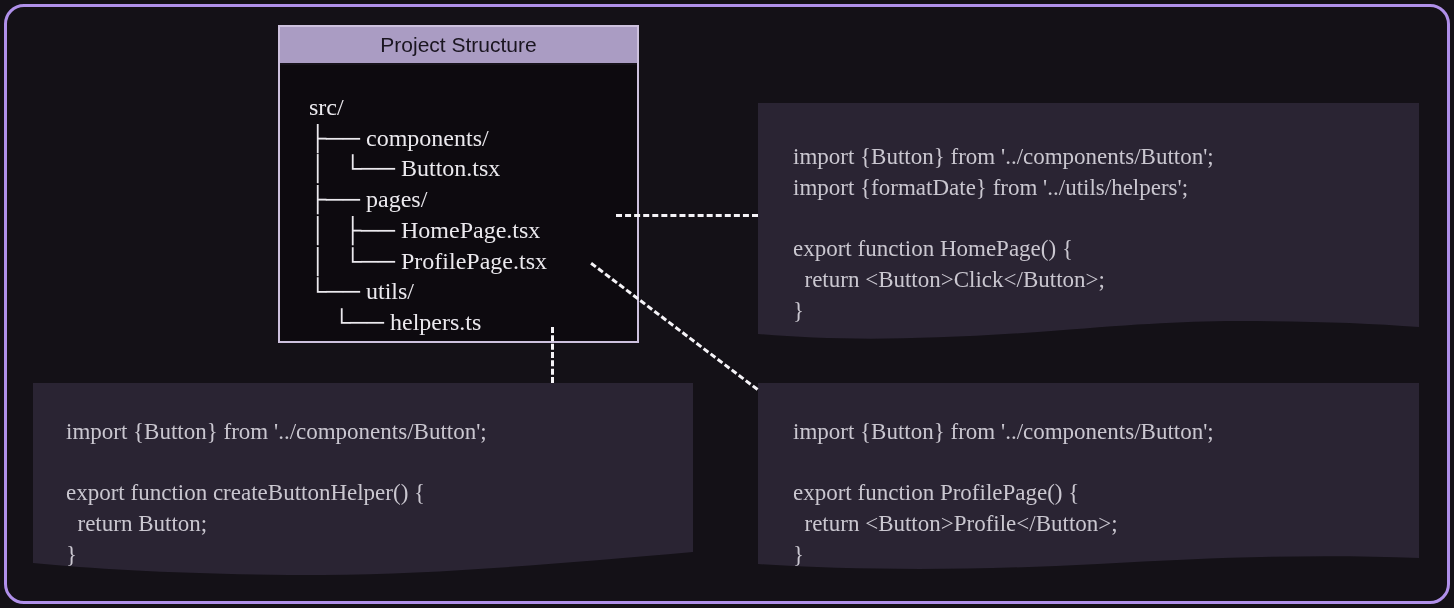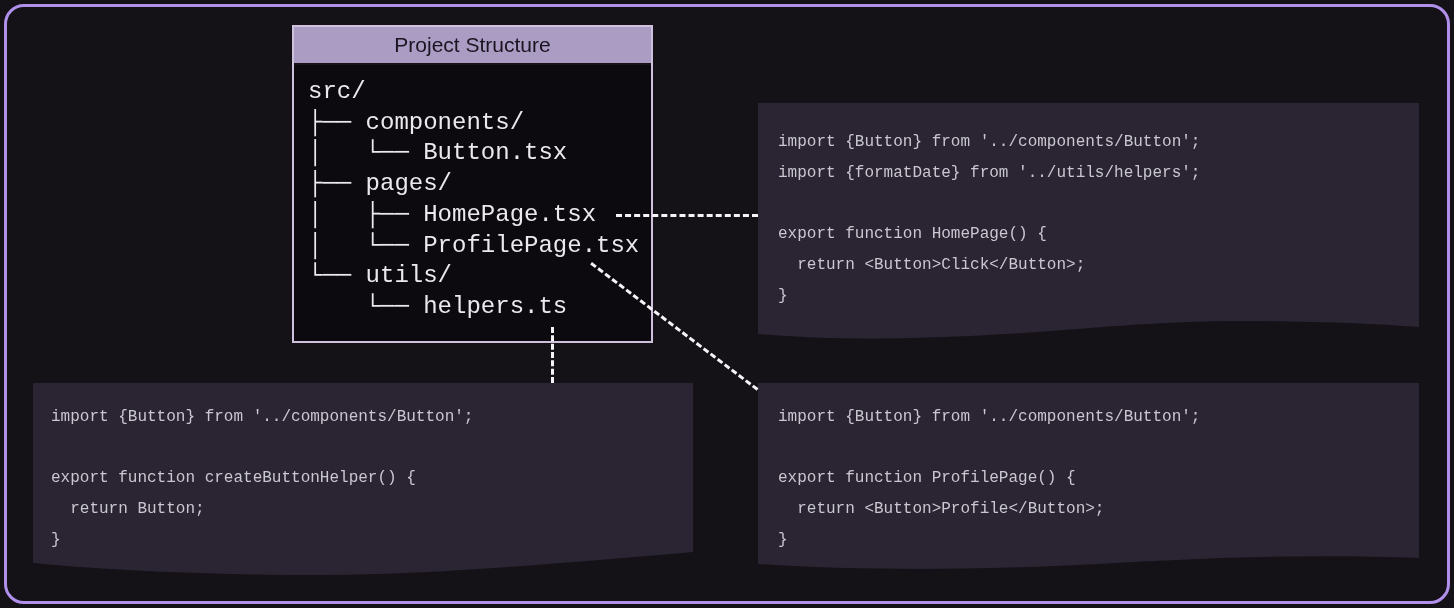--- a/index.html
+++ b/index.html
@@ -31,56 +31,56 @@
     text-align: center;
     color: #b190ee;
     font-weight: bold;
     font-size: 25px;
     line-height: 29px;
     font-family: "Liberation Sans", sans-serif;
   }
   
   .tree-box {
     position: absolute;
-    left: 292px; top: 25px;
+    left: 278px; top: 25px;
     width: 361px; height: 318px;
     border: 2px solid #cdc1de;
     box-sizing: border-box;
     background: #0d0a0f;
   }
   .tree-header {
     height: 36px;
     background: #aa9cc3;
     border-bottom: 2px solid #16121a;
     color: #1a1520;
     font-size: 21px;
     font-weight: 500;
     display: flex;
     align-items: center;
     justify-content: center;
     font-family: "Liberation Sans", sans-serif;
   }
   pre {
-    margin: 0;
-    font-family: Liberation Mono, monospace;
+    margin: 15px;
+    font-family: Liberation Serif, serif;
   }
   .tree-body {
     color: #ebe9ee;
     font-size: 24px;
     line-height: 30.7px;
     padding: 12px 0 0 14px;
   }
   
   .code-block {
     position: absolute;
     background: #2a2433;
   }
   .code-block pre {
     color: #cac7d0;
-    font-size: 16px;
+    font-size: 23px;
     line-height: 30.7px;
   }
   .cb-homepage { left: 758px; top: 103px; width: 661px; height: 245px; }
   .cb-homepage pre { padding: 24px 0 0 20px; }
   .cb-helpers  { left: 33px;  top: 383px; width: 660px; height: 196px; }
   .cb-helpers pre { padding: 19px 0 0 18px; }
   .cb-profile  { left: 758px; top: 383px; width: 661px; height: 193px; }
   .cb-profile pre { padding: 19px 0 0 20px; }
   .wave {
     position: absolute;

